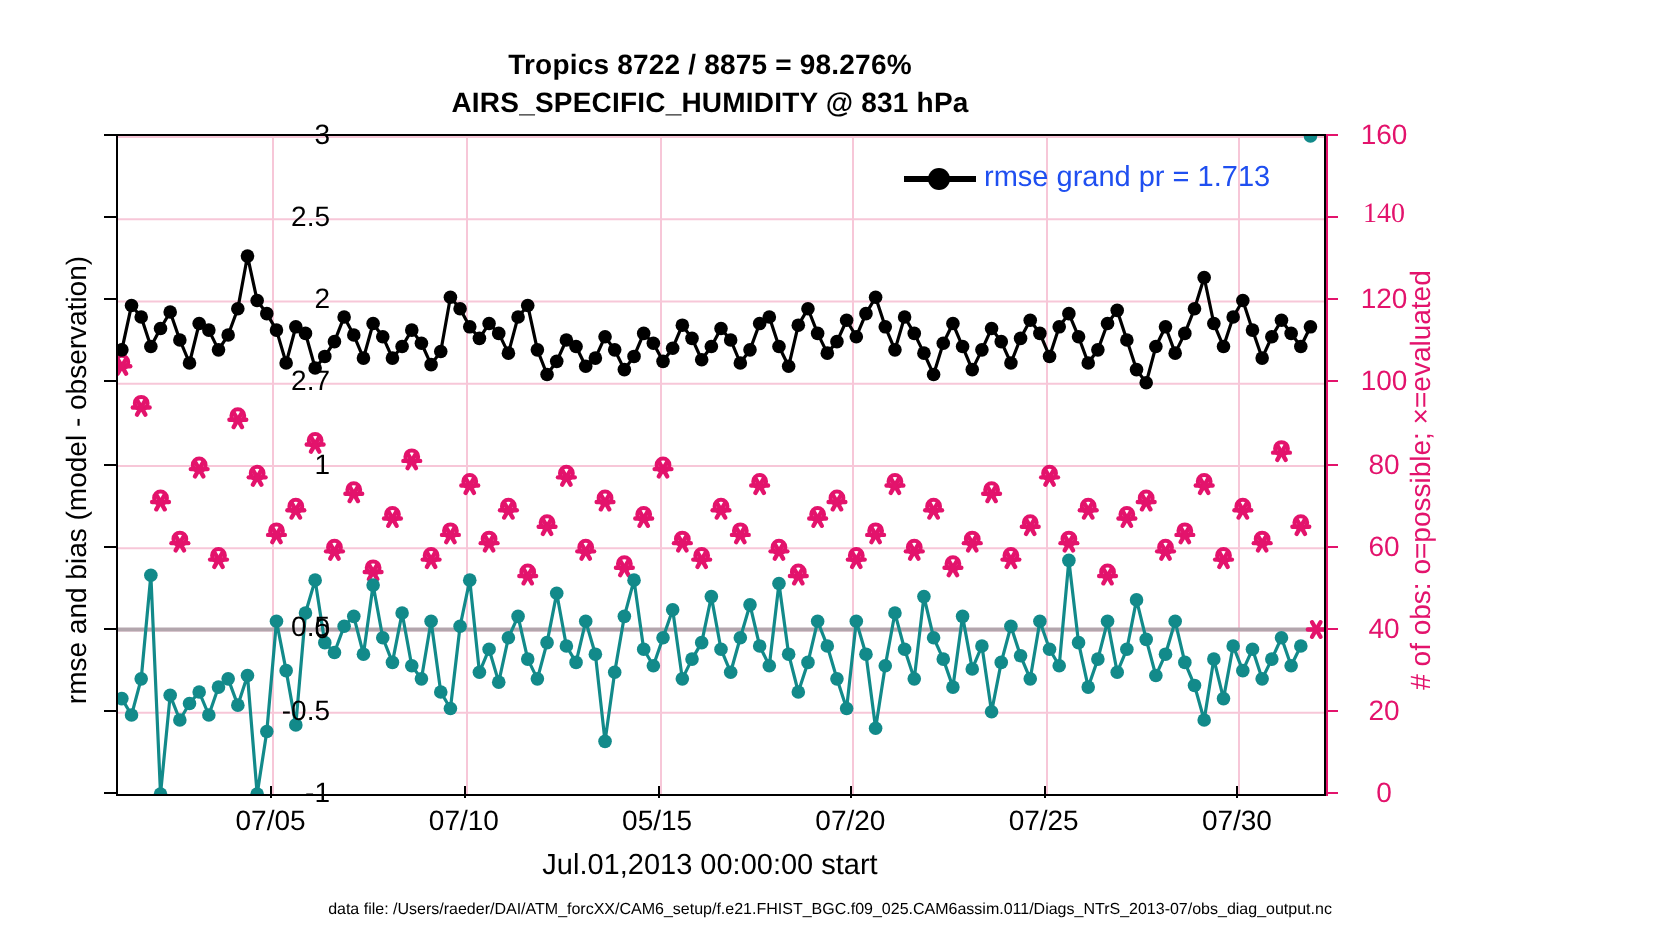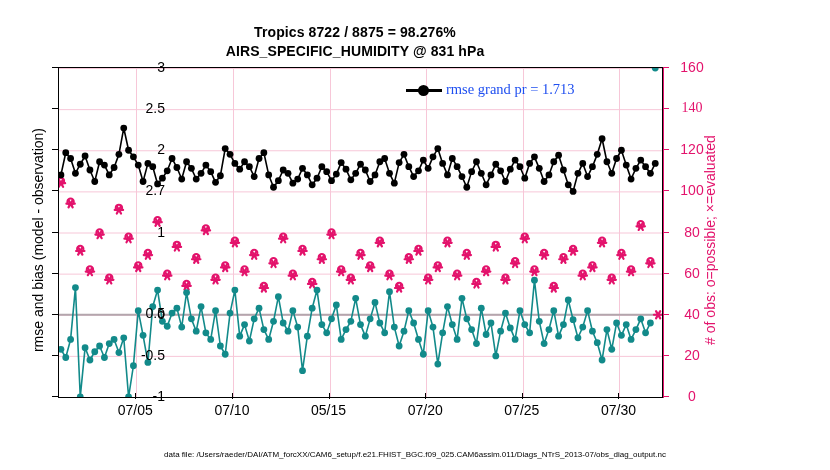--- a/index.html
+++ b/index.html
@@ -28,21 +28,21 @@
   .xtm{position:absolute;top:393px;width:1px;height:6px;background:#000;}
 
   #ylabelL{position:absolute;left:-112px;top:232px;width:300px;text-align:center;
     font-size:14px;transform:rotate(-90deg);color:#000;}
   #ylabelR{position:absolute;left:560px;top:232px;width:300px;text-align:center;
     font-size:14px;transform:rotate(-90deg);color:#e3136c;}
 
   #rightaxis{position:absolute;left:663px;top:67px;width:1px;height:331px;background:#e3136c;}
 
   .legend{position:absolute;font-size:14.5px;color:#1f4ff0;white-space:nowrap;}
-  #leg1{left:406px;top:81px;font-family:Liberation Serif, serif;}
+  #leg1{left:452px;top:81px;}
   #leg2{left:430px;top:102px;}
   .legline{display:inline-block;width:36px;height:3px;vertical-align:middle;
            position:relative;margin-right:4px;}
   .legline i{position:absolute;left:12px;top:-4px;width:11px;height:11px;
              border-radius:50%;display:block;}
 
   #xstart{position:absolute;left:0;top:425px;width:710px;text-align:center;
           font-size:14.5px;color:#000;}
   #datafile{position:absolute;left:0;top:450px;width:830px;text-align:center;
             font-size:8px;color:#000;}
@@ -636,14 +636,15 @@
       <div class="xtick" style="left: 521.846px;">07/25</div>
       <div class="xtm" style="left: 522px;"></div>
       <div class="xtick" style="left: 618.481px;">07/30</div>
       <div class="xtm" style="left: 618px;"></div>
     </div>
 
   <div class="legend" id="leg1">
     <span class="legline" style="background:#000"><i style="background:#000"></i></span><span>rmse grand pr = 1.713</span>
   </div>
 
+  <div id="xstart">Jul.01,2013 00:00:00 start</div>
   <div id="datafile">data file: /Users/raeder/DAI/ATM_forcXX/CAM6_setup/f.e21.FHIST_BGC.f09_025.CAM6assim.011/Diags_NTrS_2013-07/obs_diag_output.nc</div>
 </div>
 
 </body></html>

